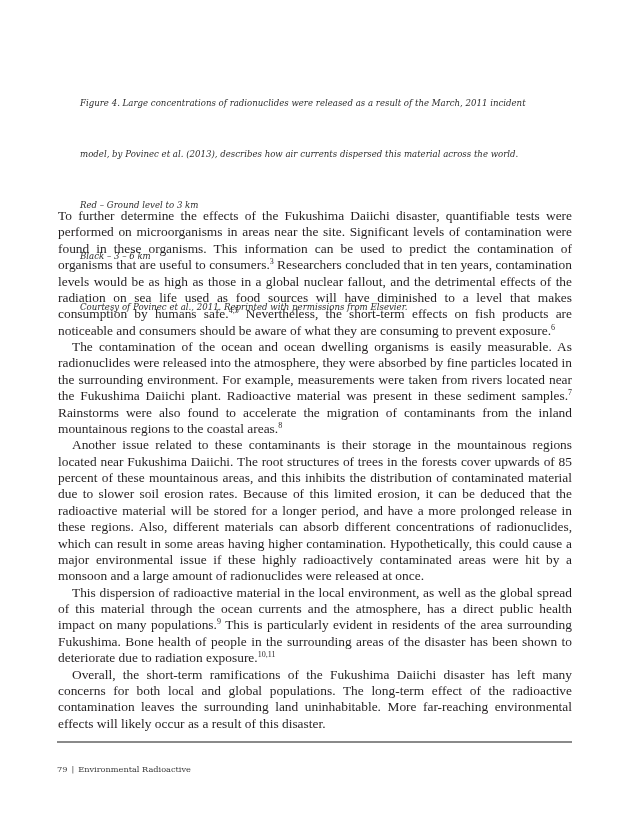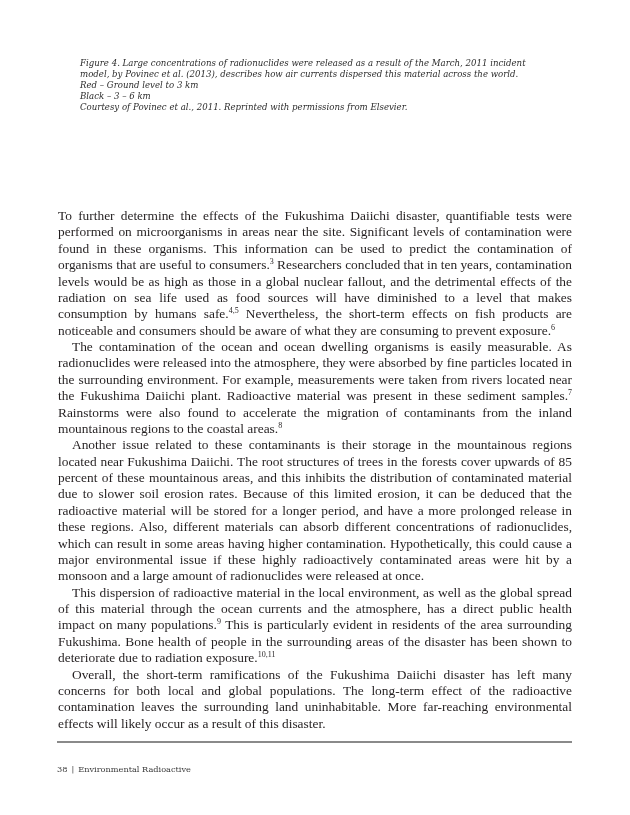--- a/index.html
+++ b/index.html
@@ -20,20 +20,21 @@
       top: 58px;
       width: 480px;
       font-family: "DejaVu Serif", "Liberation Serif", serif;
       font-style: italic;
       font-size: 8.6px;
       line-height: 10.9px;
       color: #2b2b2b;
     }
     .caption div {
       white-space: nowrap;
+      margin-top: 40px;
     }
     .body-text {
       position: absolute;
       left: 58px;
       top: 208px;
       width: 514px;
       font-family: "Liberation Serif", "DejaVu Serif", serif;
       font-size: 13.4px;
       line-height: 16.37px;
       color: #231f20;
@@ -90,14 +91,14 @@
   <p class="first"><span>To further determine the effects of the Fukushima Daiichi disaster, quantifiable tests were performed on microorganisms in areas near the site. Significant levels of contamination were found in these organisms. This information can be used to predict the contamination of organisms that are useful to consumers.</span><sup>3</sup><span> Researchers concluded that in ten years, contamination levels would be as high as those in a global nuclear fallout, and the detrimental effects of the radiation on sea life used as food sources will have diminished to a level that makes consumption by humans safe.</span><sup>4,5</sup><span> Nevertheless, the short-term effects on fish products are noticeable and consumers should be aware of what they are consuming to prevent exposure.</span><sup>6</sup></p>
   <p><span>The contamination of the ocean and ocean dwelling organisms is easily measurable. As radionuclides were released into the atmosphere, they were absorbed by fine particles located in the surrounding environment. For example, measurements were taken from rivers located near the Fukushima Daiichi plant. Radioactive material was present in these sediment samples.</span><sup>7</sup><span> Rainstorms were also found to accelerate the migration of contaminants from the inland mountainous regions to the coastal areas.</span><sup>8</sup></p>
   <p>Another issue related to these contaminants is their storage in the mountainous regions located near Fukushima Daiichi. The root structures of trees in the forests cover upwards of 85 percent of these mountainous areas, and this inhibits the distribution of contaminated material due to slower soil erosion rates. Because of this limited erosion, it can be deduced that the radioactive material will be stored for a longer period, and have a more prolonged release in these regions. Also, different materials can absorb different concentrations of radionuclides, which can result in some areas having higher contamination. Hypothetically, this could cause a major environmental issue if these highly radioactively contaminated areas were hit by a monsoon and a large amount of radionuclides were released at once.</p>
   <p><span>This dispersion of radioactive material in the local environment, as well as the global spread of this material through the ocean currents and the atmosphere, has a direct public health impact on many populations.</span><sup>9</sup><span> This is particularly evident in residents of the area surrounding Fukushima. Bone health of people in the surrounding areas of the disaster has been shown to deteriorate due to radiation exposure.</span><sup>10,11</sup></p>
   <p class="last-para">Overall, the short-term ramifications of the Fukushima Daiichi disaster has left many concerns for both local and global populations. The long-term effect of the radioactive contamination leaves the surrounding land uninhabitable. More far-reaching environmental effects will likely occur as a result of this disaster.</p>
 </div>
 
 <div class="rule"></div>
 
 <div class="footer">
-  <span>38</span><span class="sep">|</span><span>Environmental Radioactive</span>
+  <span>79</span><span class="sep">|</span><span>Environmental Radioactive</span>
 </div>
 
 </body></html>

